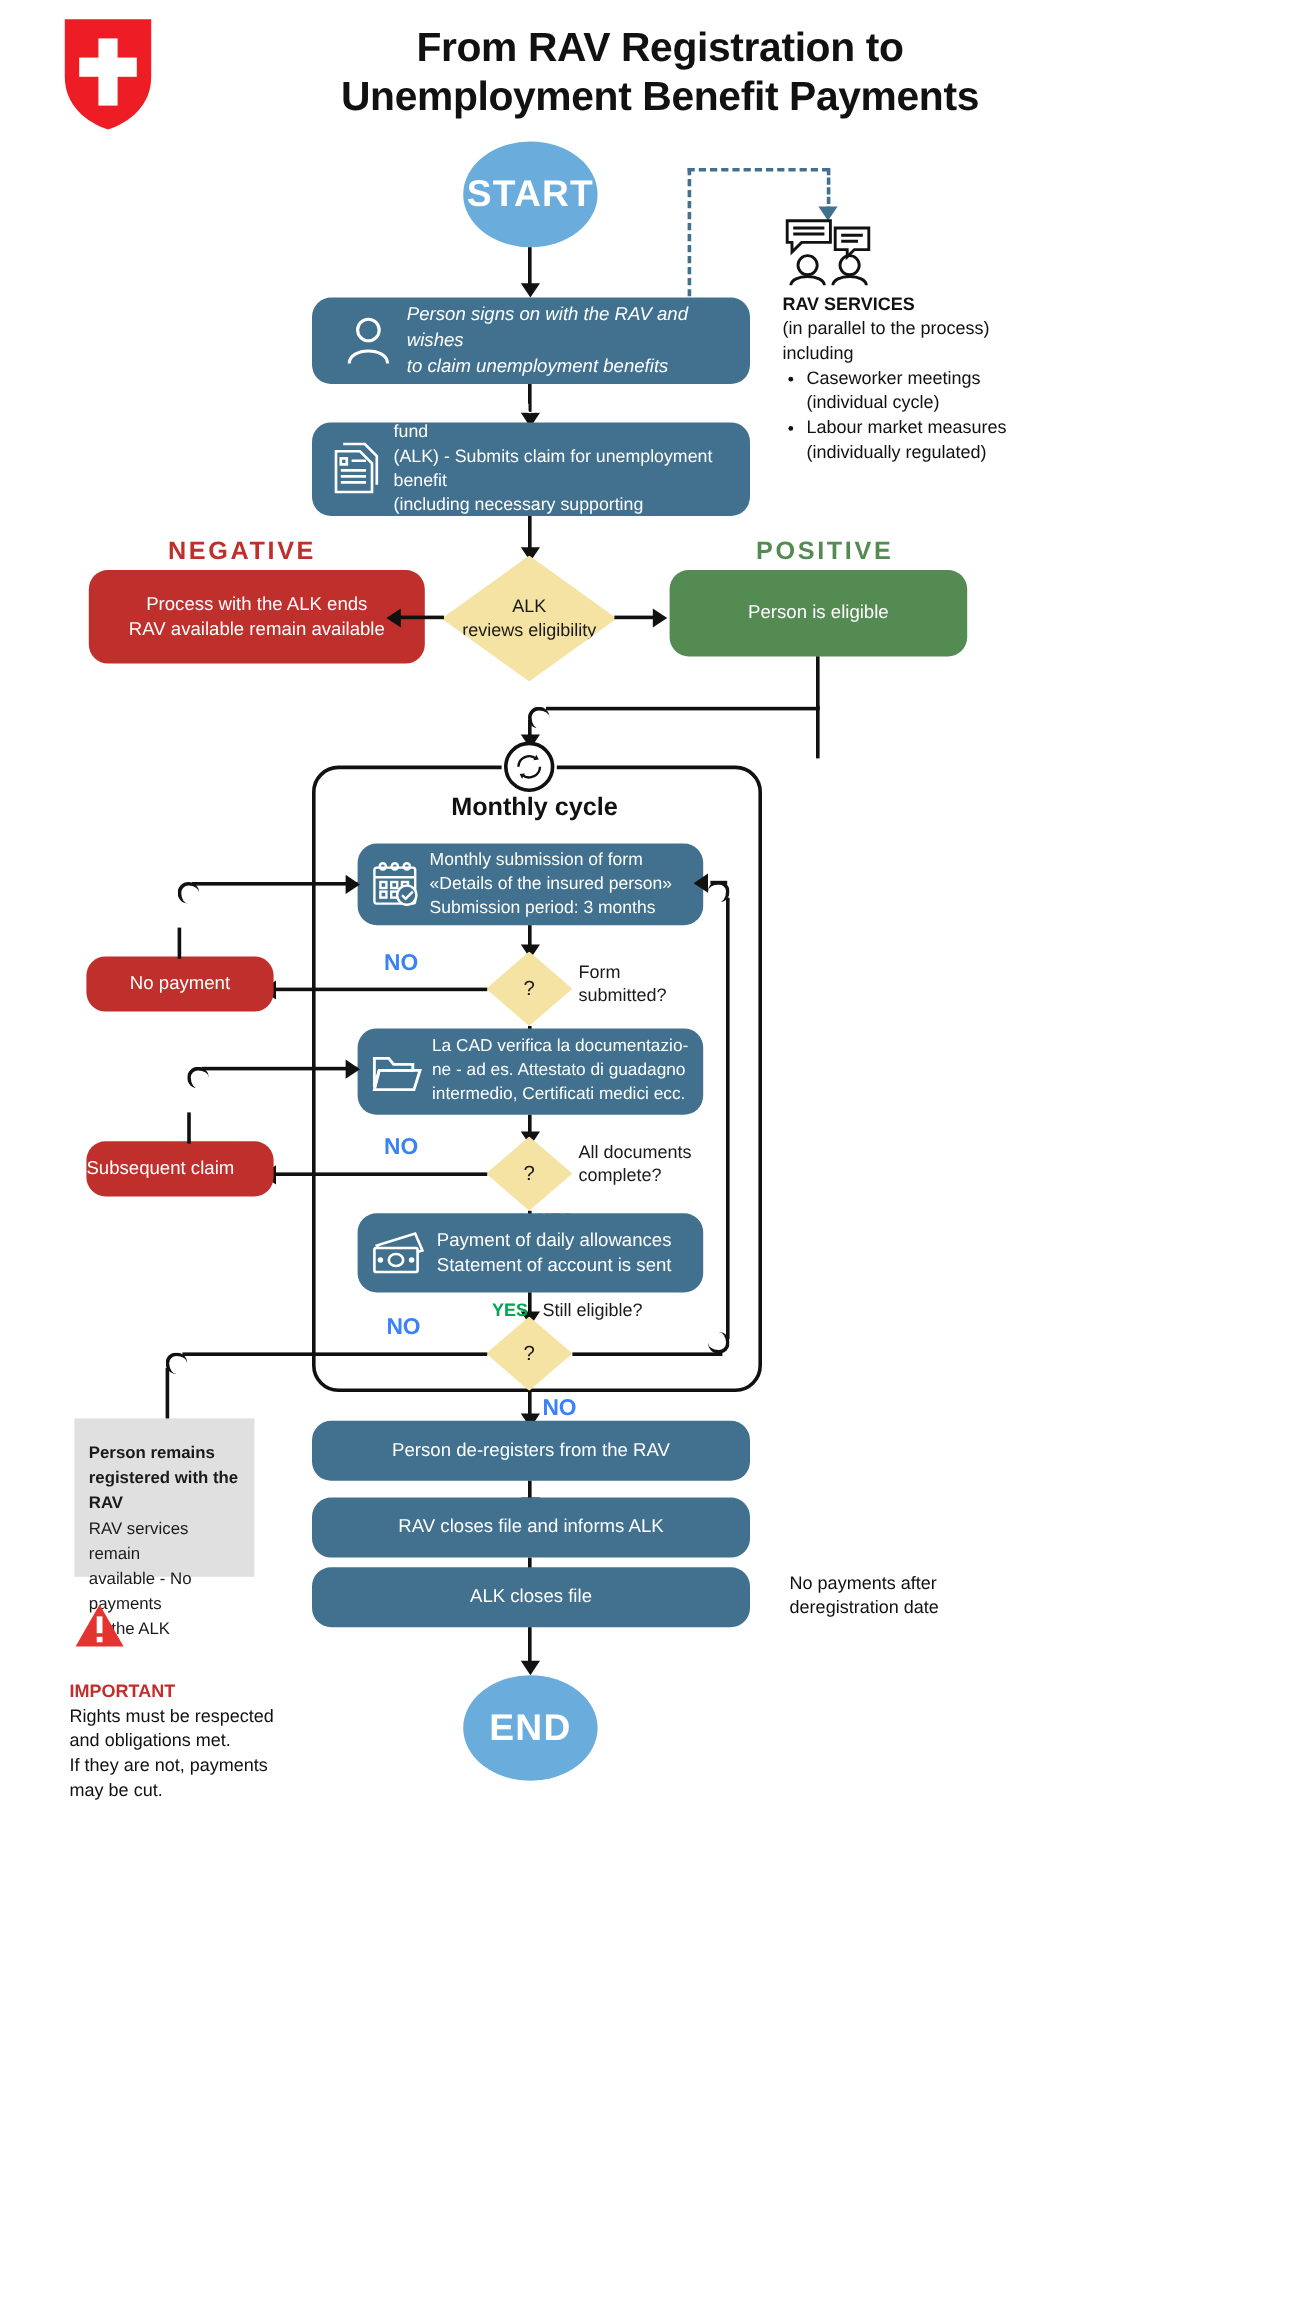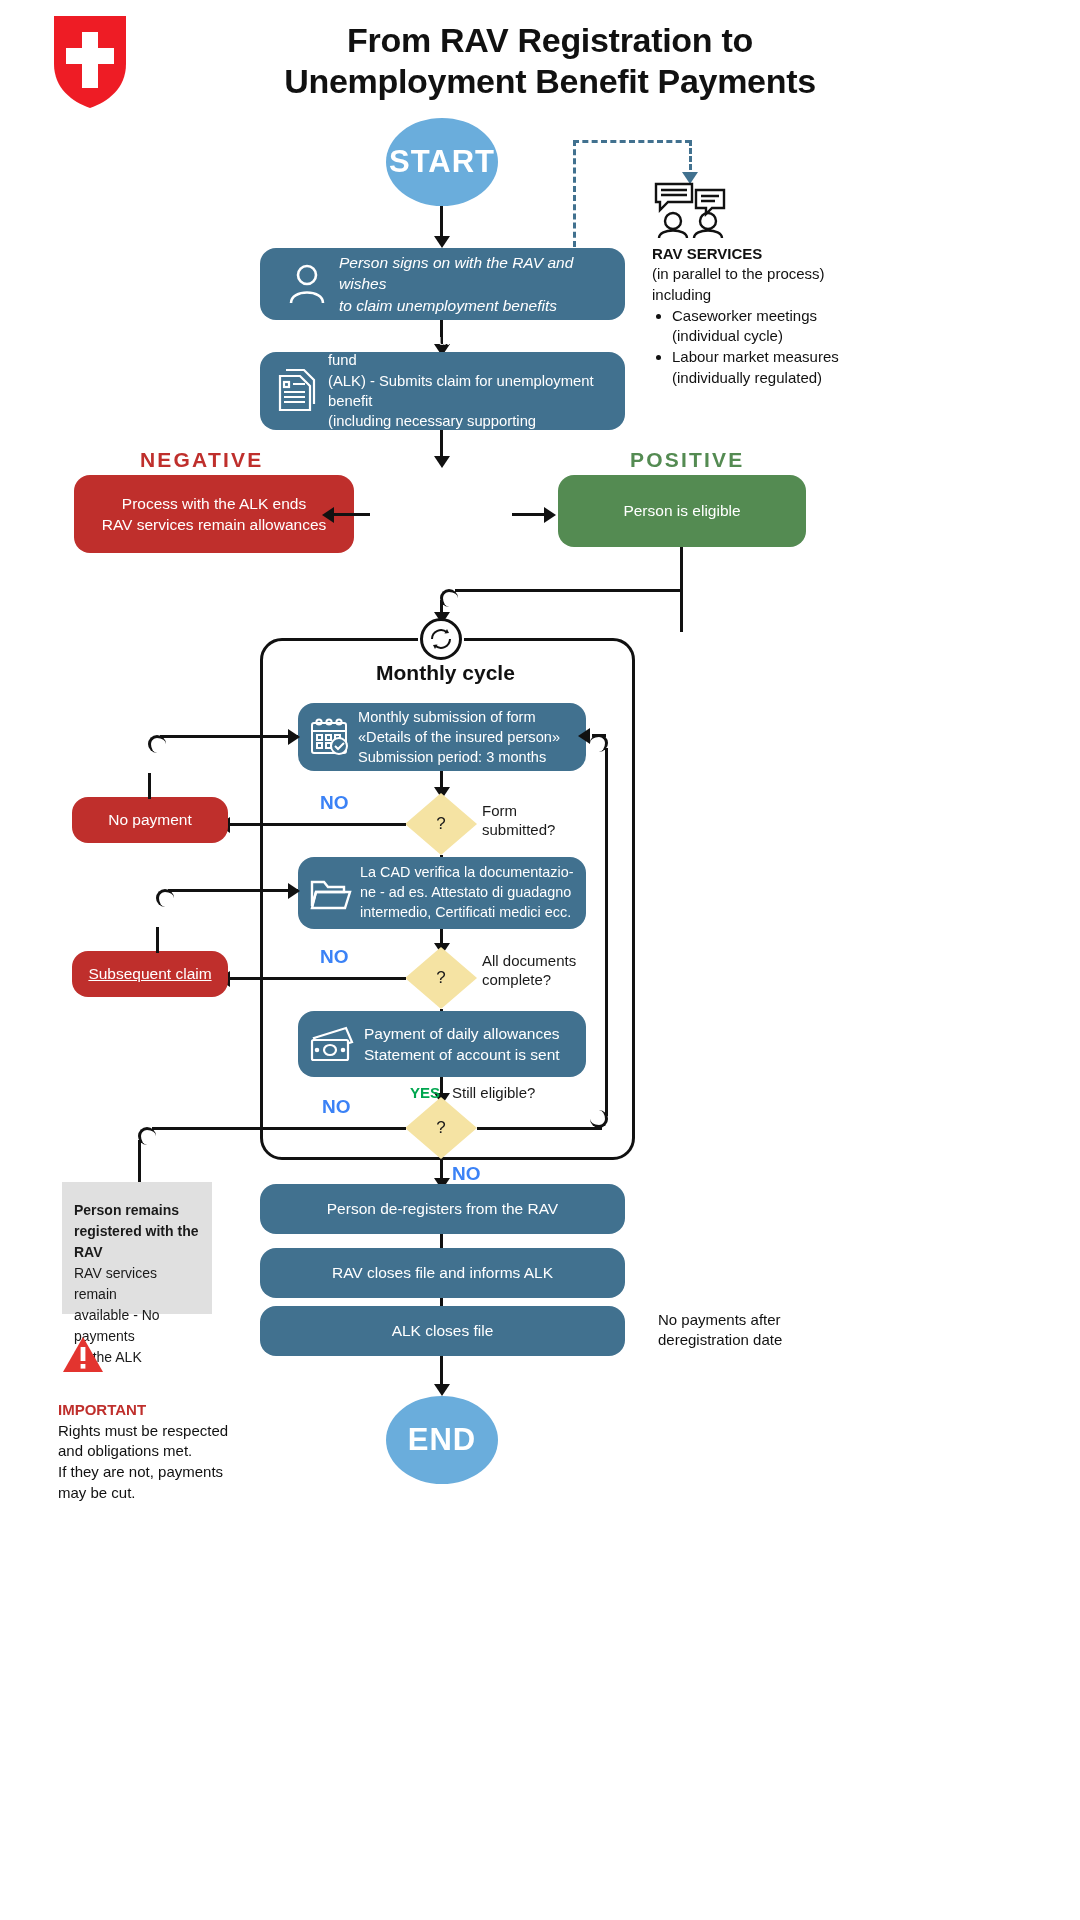--- a/index.html
+++ b/index.html
@@ -186,28 +186,36 @@
     <span class="txt" style="margin-left:10px; font-size:14.8px;">
       <span>Person chooses unemployment insurance fund</span><br>
       <span>(ALK) - Submits claim for unemployment benefit</span><br>
       <span>(including necessary supporting documents)</span>
     </span>
   </div>
 
   <div class="ln vl" style="left:440px; top:430px; height:34px;"></div>
   <div class="arrow a-down" style="left:434px; top:456px;"></div>
 
+  <div class="diamond-wrap" style="left:368px; top:463px; width:146px; height:105px;">
+    <div class="diamond">
+      <span>
+        <span>ALK</span><br>
+        <span>reviews eligibility</span>
+      </span>
+    </div>
+  </div>
 
   <div class="lbl lbl-neg" style="left:140px; top:447px;">NEGATIVE</div>
   <div class="lbl lbl-pos" style="left:630px; top:447px;">POSITIVE</div>
 
   <div class="node red" style="left:74px; top:475px; width:280px; height:78px; justify-content:center; text-align:center;">
     <span class="txt" style="text-align:center;">
       <span>Process with the ALK ends</span><br>
-      <span>RAV services remain allowances</span>
+      <span>RAV available remain available</span>
     </span>
   </div>
 
   <div class="node green" style="left:558px; top:475px; width:248px; height:72px; justify-content:center;">
     <span class="txt" style="text-align:center;">Person is eligible</span>
   </div>
 
   <div class="ln hl" style="left:330px; top:513px; width:40px;"></div>
   <div class="arrow a-left" style="left:322px; top:507px;"></div>
 
@@ -321,21 +329,21 @@
   <div class="lbl" style="left:482px; top:952px;">
     <span>All documents</span><br>
     <span>complete?</span>
   </div>
 
   <div class="ln hl" style="left:226px; top:977px; width:180px;"></div>
   <div class="arrow a-left" style="left:218px; top:971px;"></div>
   <div class="lbl lbl-no" style="left:320px; top:945px;">NO</div>
 
   <div class="node red" style="left:72px; top:951px; width:156px; height:46px; justify-content:center;">
-    <span class="txt" style="text-align:center;text-decoration:underline;">Subsequent claim</span>
+    <span class="txt" style="">Subsequent claim</span>
   </div>
 
   <div class="ln vl" style="left:156px; top:927px; height:26px;"></div>
   <div class="ln hl" style="left:168px; top:889px; width:130px;"></div>
   <div class="corner" style="left:156px; top:889px; width:18px; height:18px; border-right:none; border-bottom:none;"></div>
   <div class="arrow a-right" style="left:288px; top:883px;"></div>
 
   <div class="lbl lbl-yes" style="left:448px; top:1009px;">YES</div>
   <div class="ln vl" style="left:440px; top:1009px; height:22px;"></div>
   <div class="arrow a-down" style="left:434px; top:1025px;"></div>

